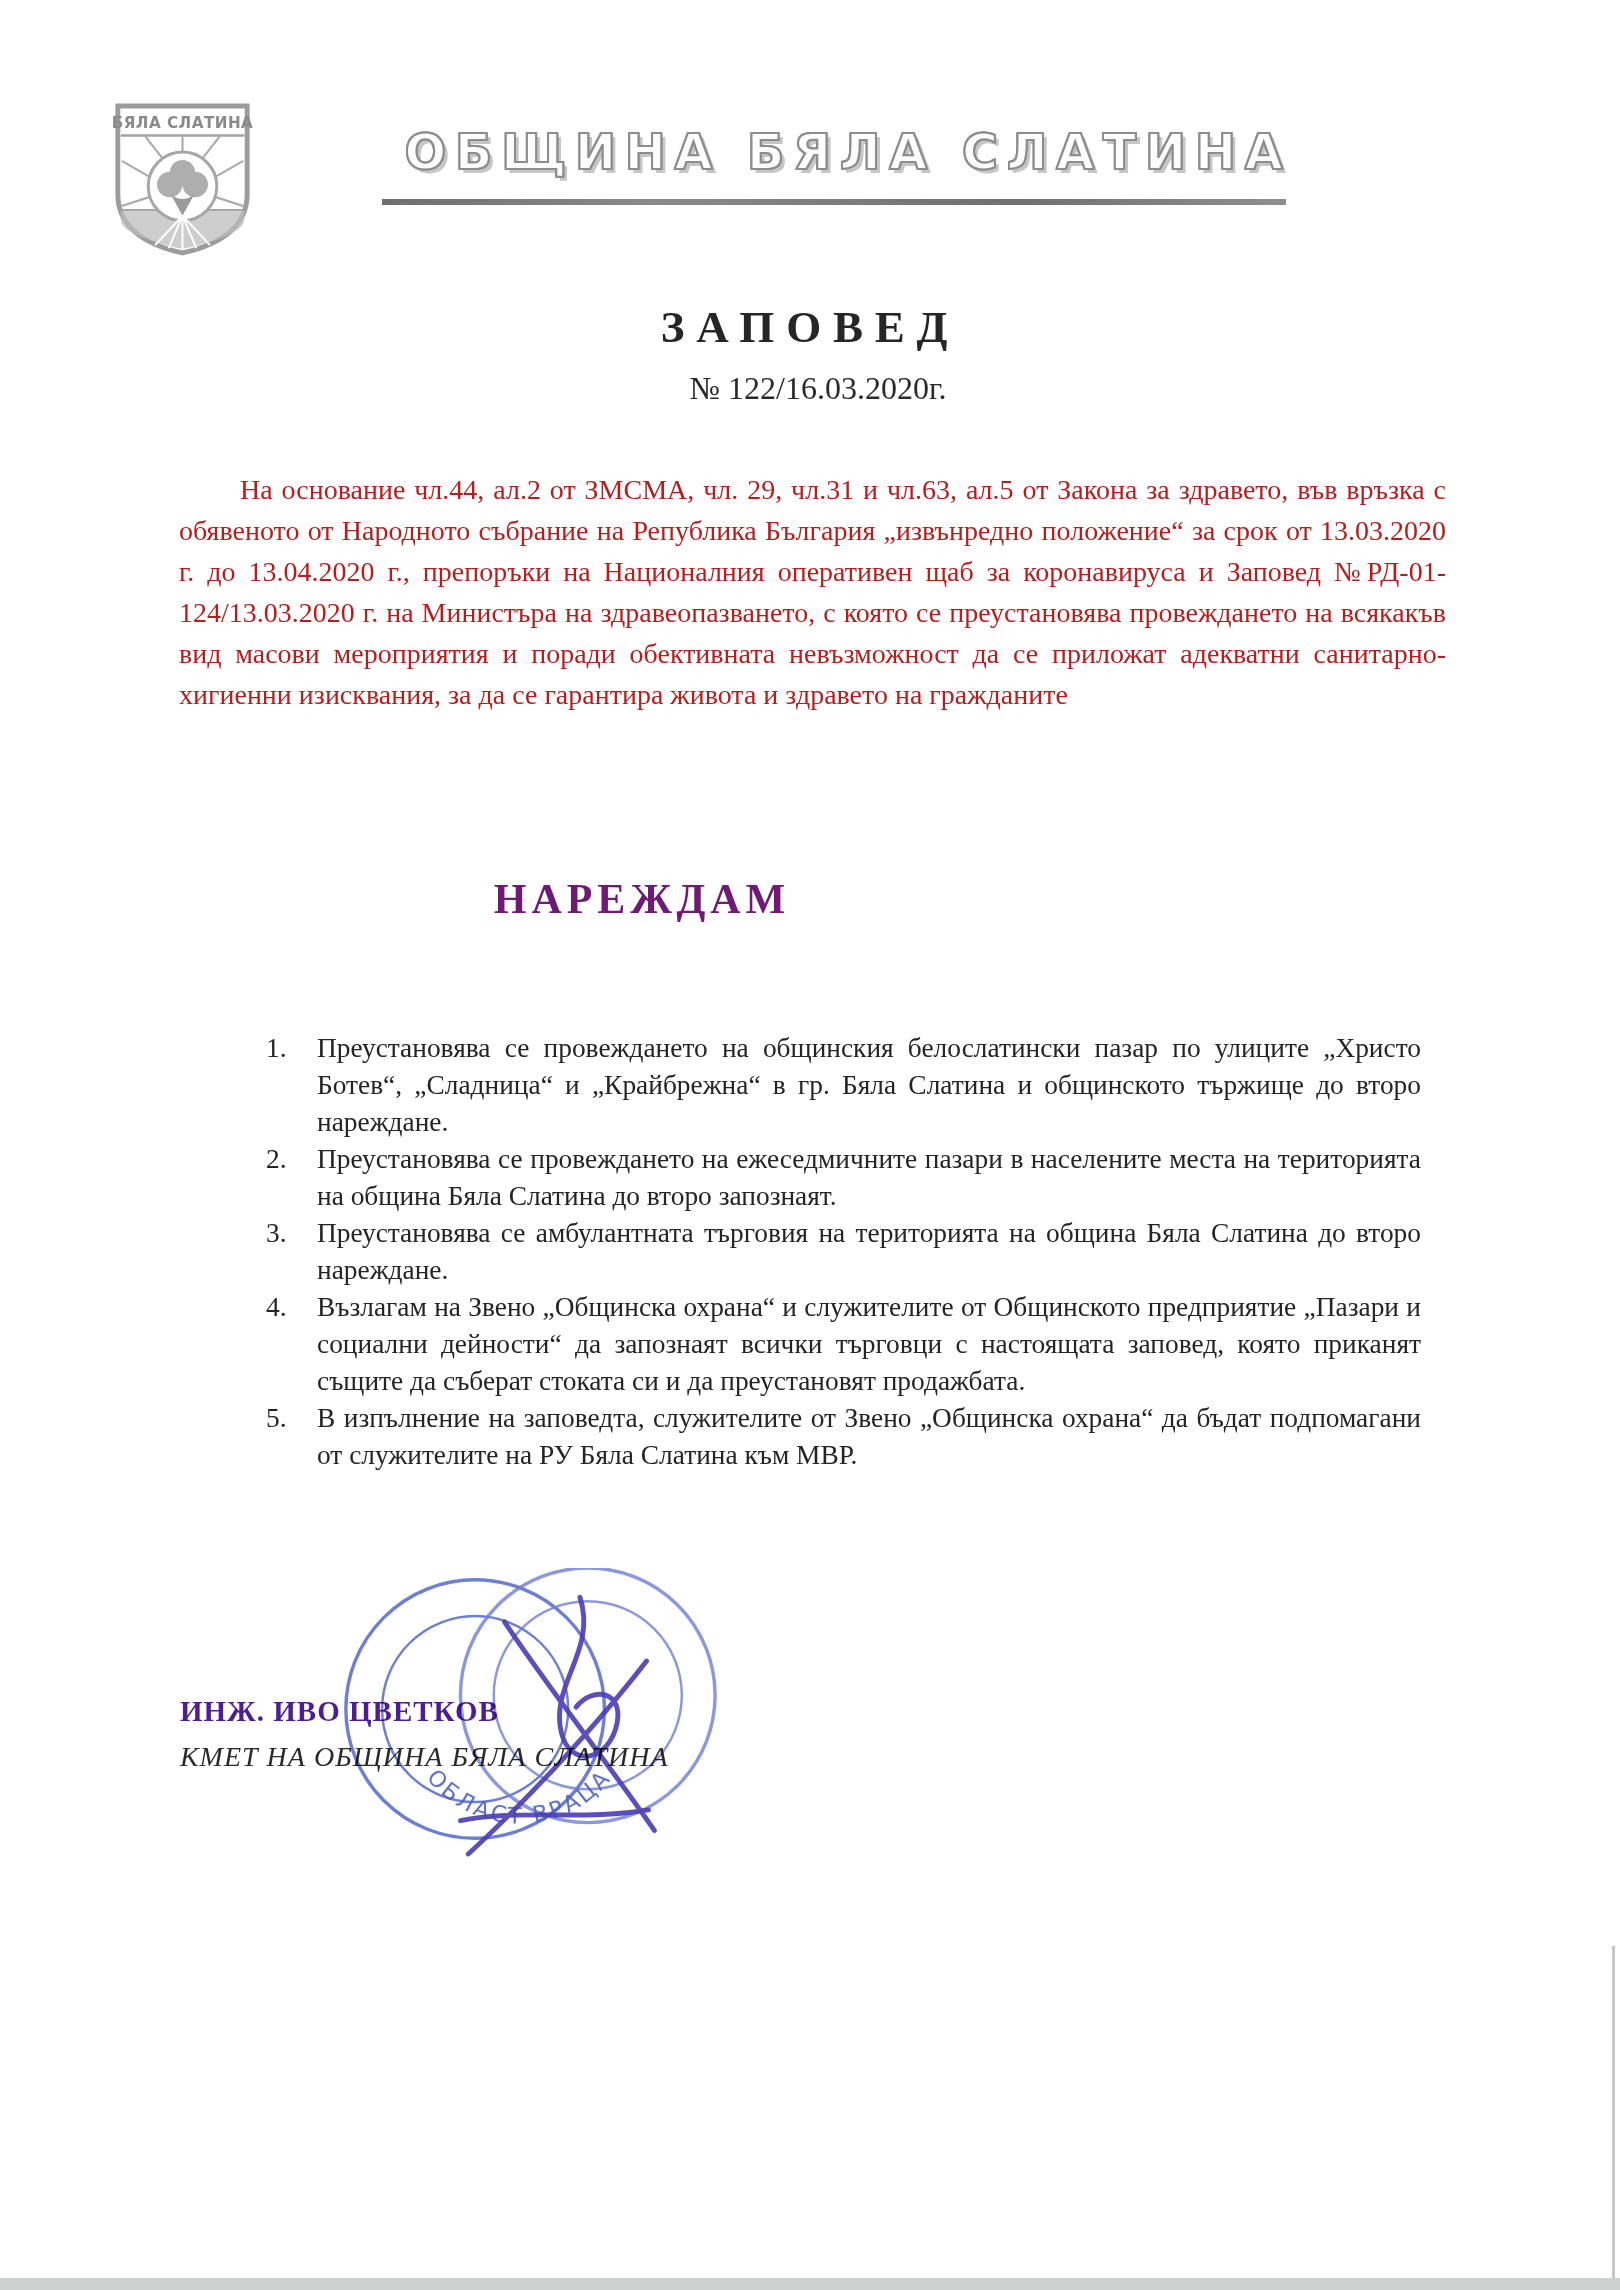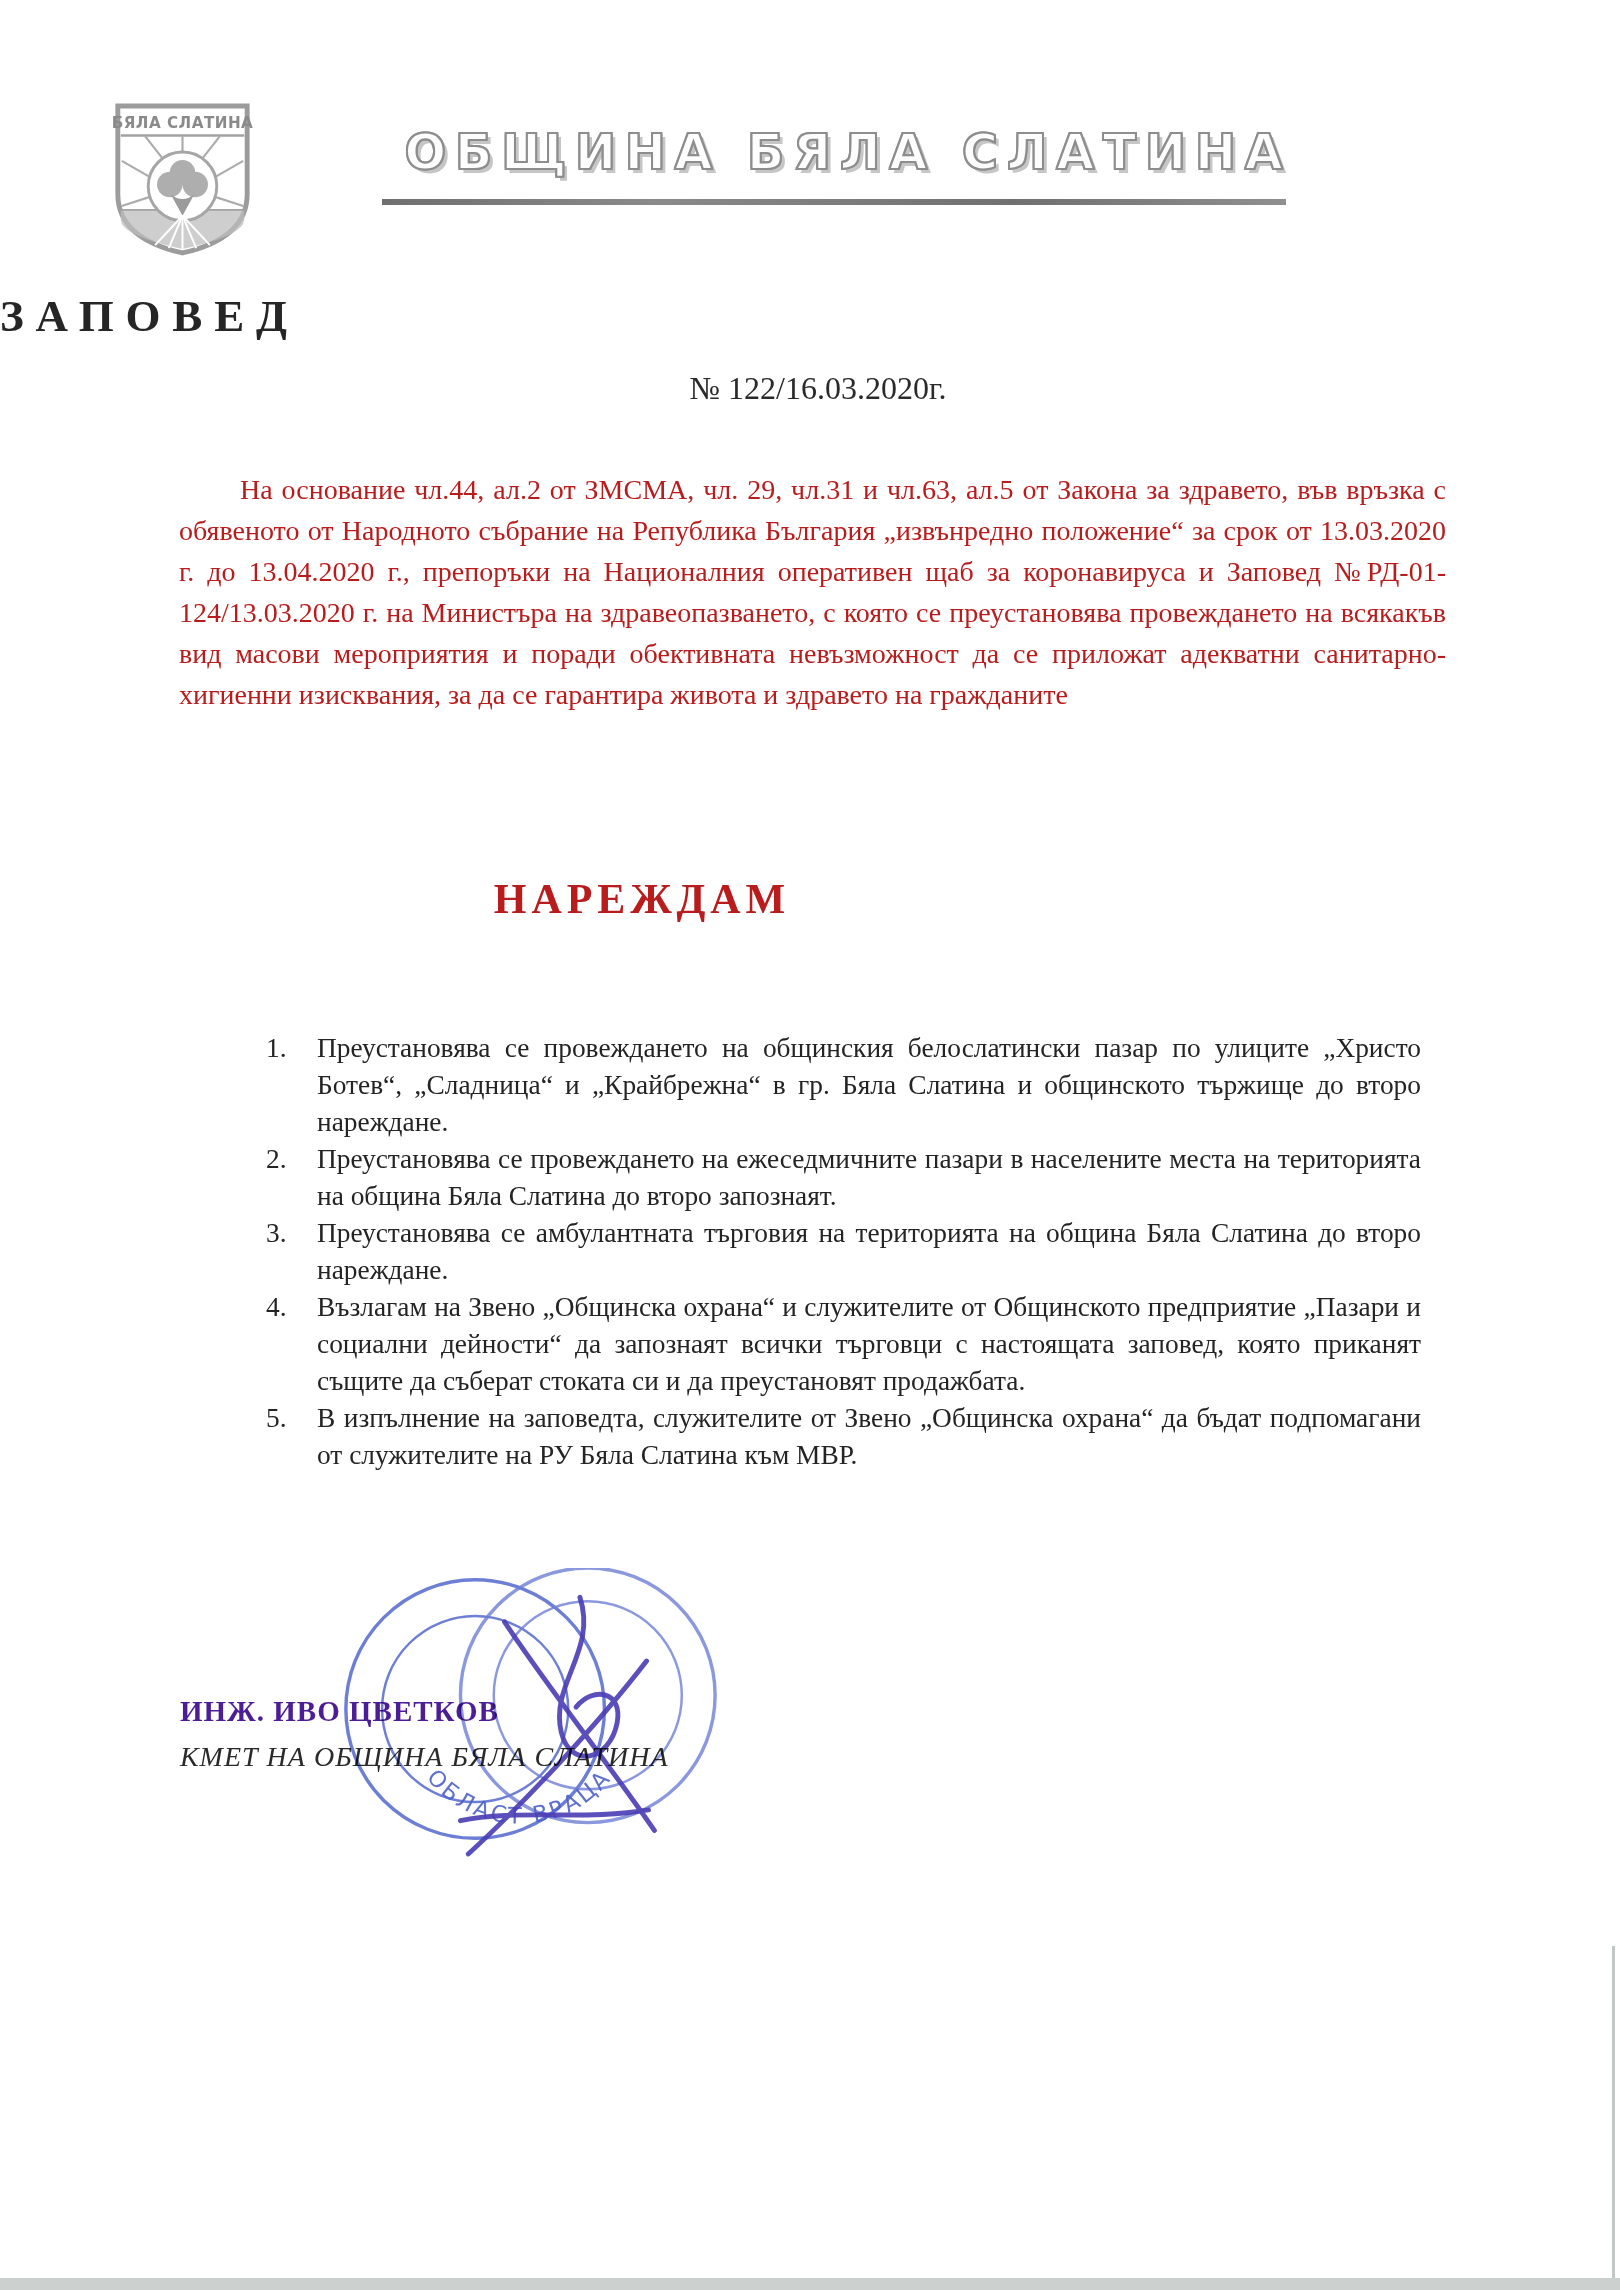--- a/index.html
+++ b/index.html
@@ -16,30 +16,30 @@
     letter-spacing:8.8px; color:#fdfdfd; white-space:nowrap;
     -webkit-text-stroke:2px #8d8d8d;
     text-shadow:-1px -1px 0 #909090, 1px -1px 0 #909090,
                 -1px  1px 0 #909090, 1px  1px 0 #909090,
                  3.9px  3.9px 0 #c6c6c6;
   }
   .masthead-rule { position:absolute; left:382px; top:199px; width:904px; height:5.9px;
     background:linear-gradient(90deg,#6f6f6f,#8a8a8a 30%,#707070 70%,#8f8f8f); }
 
   
-  .order-heading { position:absolute; left:0; top:290px; width:1620px; text-align:left;
+  .order-heading { position:absolute; left:0; top:301px; width:1620px; text-align:center;
     font-size:45px; font-weight:700; letter-spacing:11.8px; color:#262626; }
   .order-number  { position:absolute; left:8px; top:370px; width:1620px; text-align:center;
     font-size:32px; color:#2a2a2a; }
 
   
   .preamble { position:absolute; left:179px; top:469px; width:1267px; margin:0;
     font-size:28px; line-height:41px; text-align:justify; text-indent:61px; color:#b91c1c; }
   .command-heading { position:absolute; left:0; top:875px; width:1284px; text-align:center;
-    font-size:42px; font-weight:700; letter-spacing:4.9px; color:#b91c1c; }
+    font-size:42px; font-weight:700; letter-spacing:4.9px; color:#701a75; }
 
   .order-list { position:absolute; left:309px; top:1022px; width:1104px;
     margin:8px; padding:0; list-style:none; counter-reset:item;
     font-size:27.4px; line-height:37px; color:#242424; }
   .order-list li { counter-increment:item; position:relative; text-align:justify; }
   .order-list li::before { content:counter(item) "."; position:absolute; left:-51px; top:0; }
 
   
   .signature-block { position:absolute; left:180px; top:1695px; }
   .signatory-name  { font-size:29px; font-weight:700; letter-spacing:1px; color:#4c1d95; }

